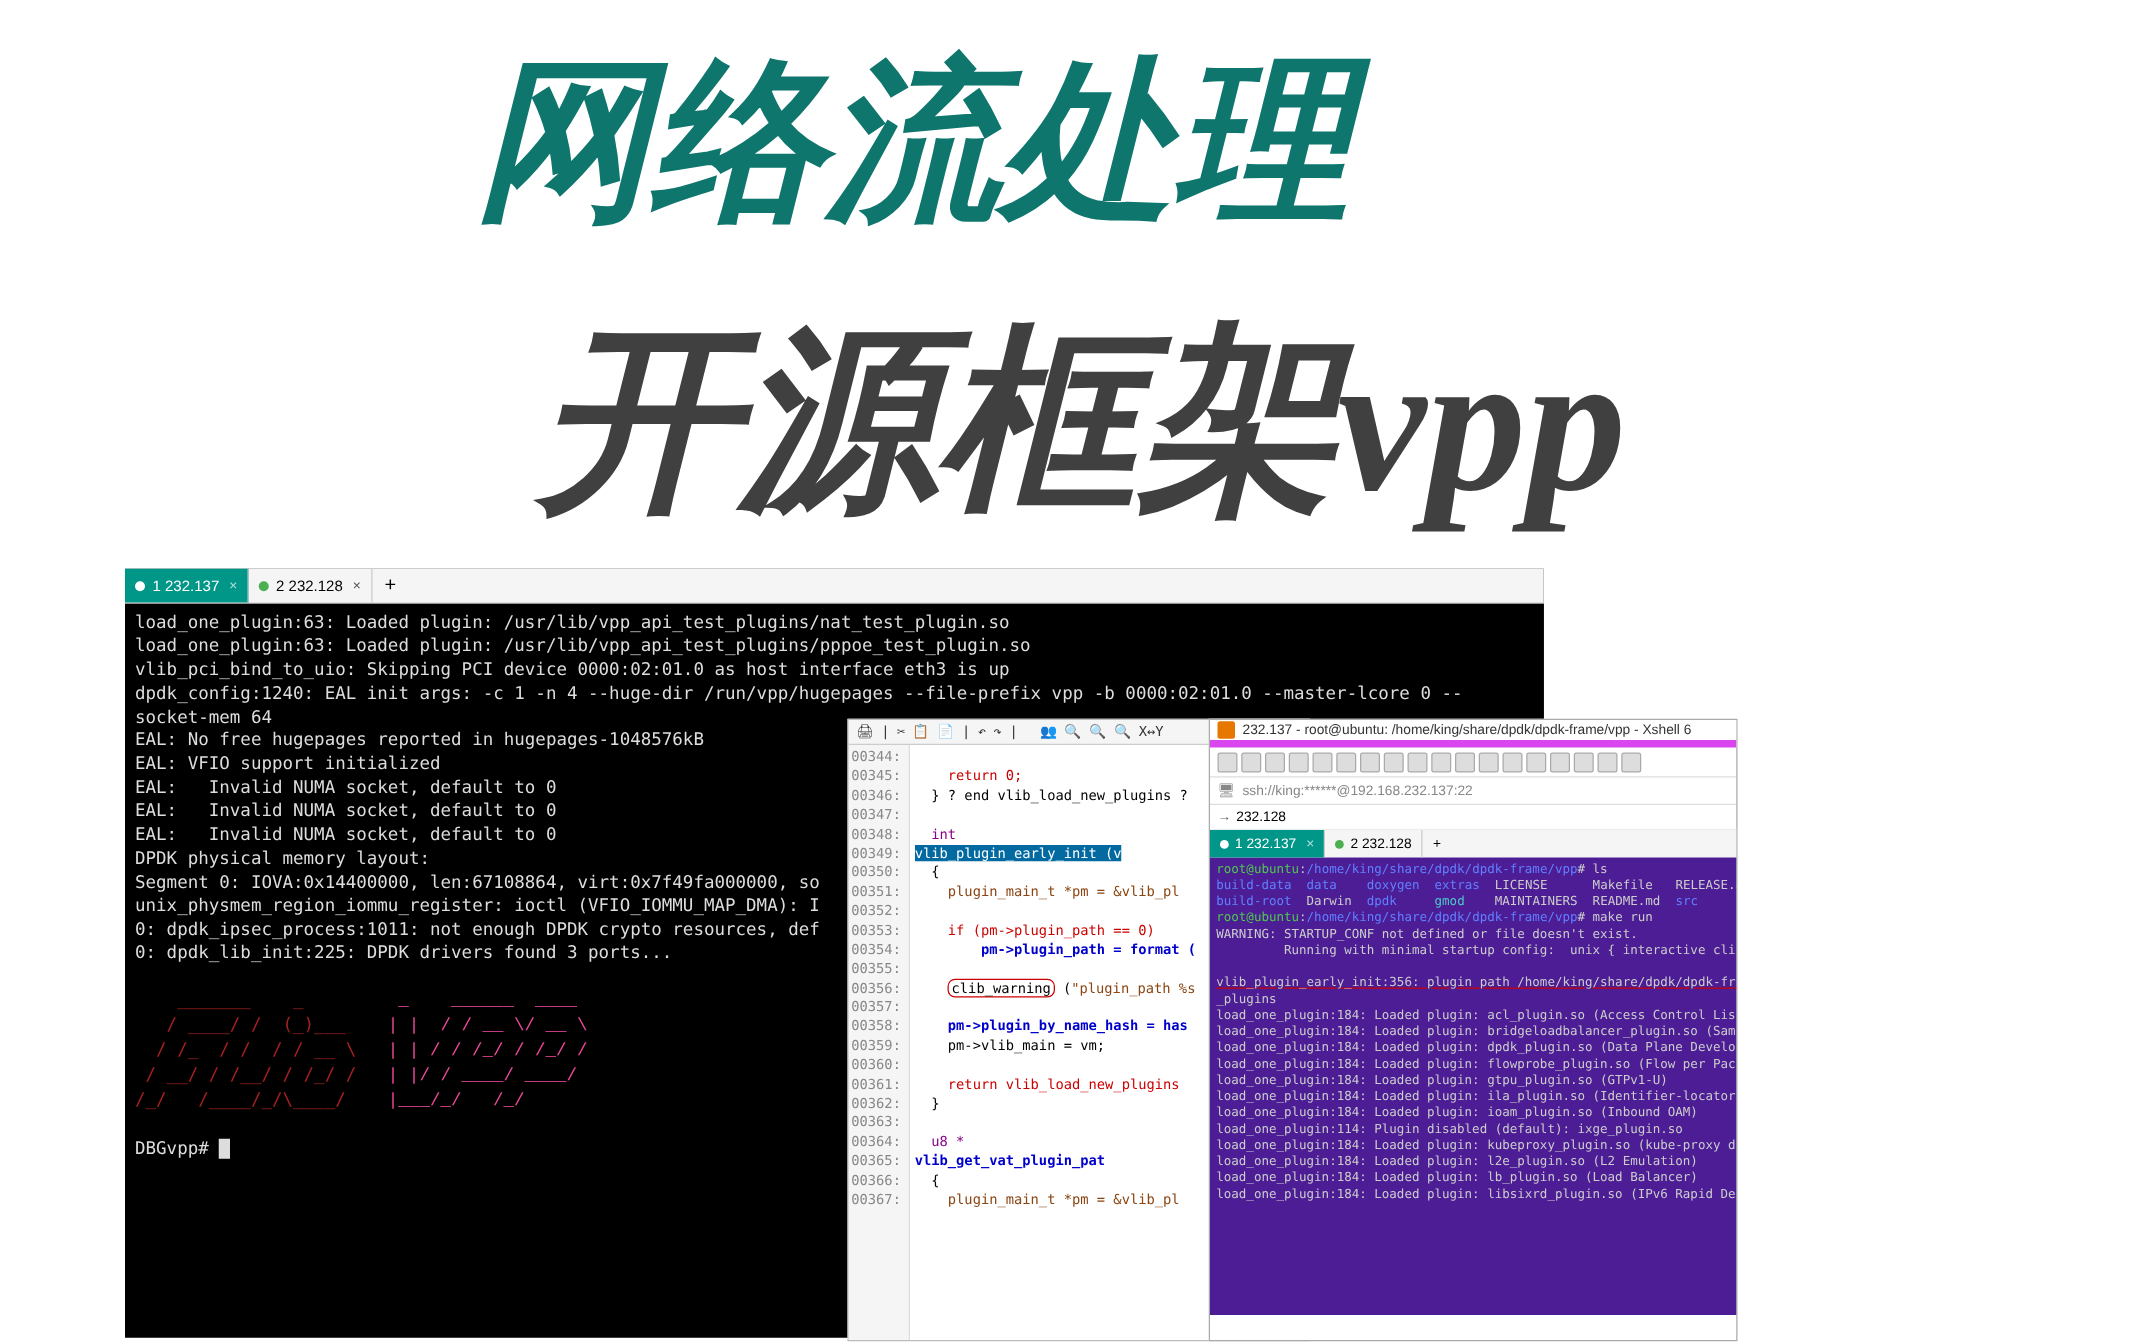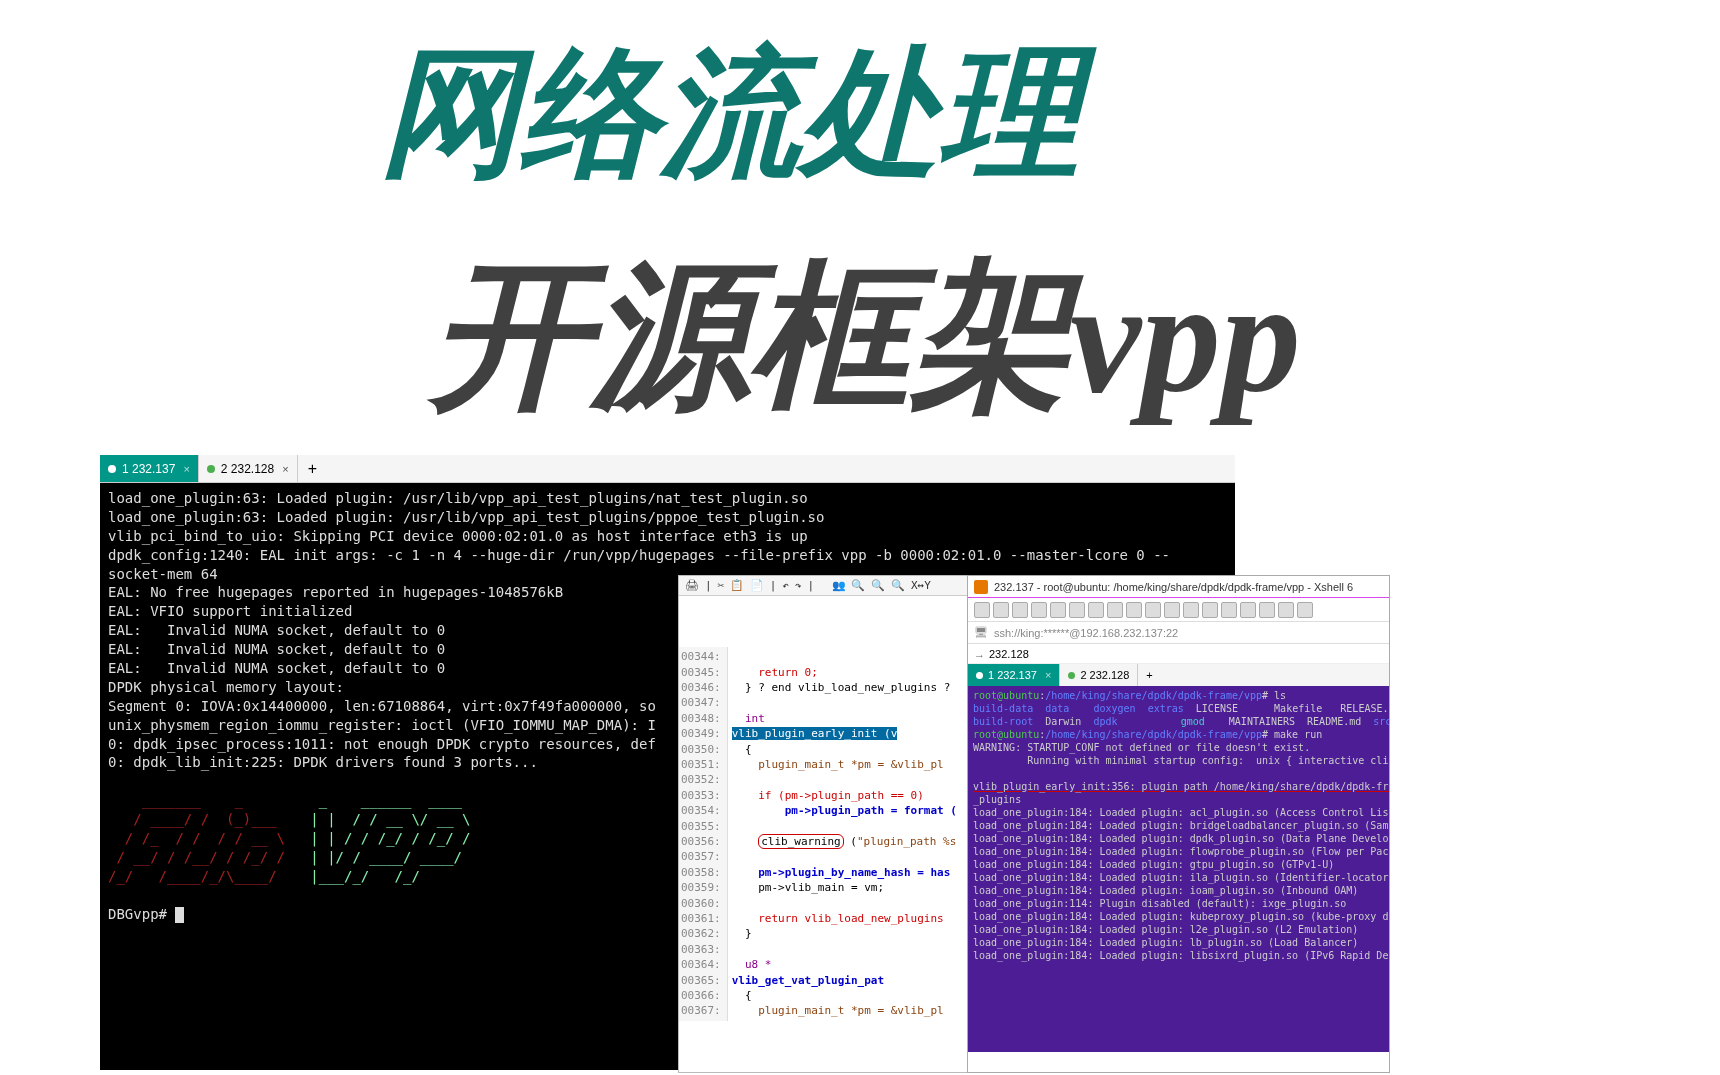--- a/index.html
+++ b/index.html
@@ -62,21 +62,21 @@
   color: #ddd;
   font-family: "Consolas", "DejaVu Sans Mono", monospace;
   font-size: 14px;
   line-height: 1.35;
   padding: 6px 8px;
   height: calc(100% - 28px);
   white-space: pre;
 }
 
 .ascii-art { color: #a52020; display: inline; }
-.ascii-art-white { color: #86efac; display: inline; }
+.ascii-art-white { color: #ec4899; display: inline; font-family: Liberation Mono, monospace; }
 .prompt { color: #ddd; }
 .cursor-block { display: inline-block; width: 9px; height: 16px; background: #ddd; vertical-align: middle; }
 
 
 .code-editor {
   position: absolute;
   top: 575px;
   left: 678px;
   width: 370px;
   height: 498px;
@@ -88,21 +88,21 @@
 .editor-toolbar {
   height: 20px;
   background: #f5f5f5;
   border-bottom: 1px solid #ccc;
   display: flex;
   align-items: center;
   gap: 6px;
   padding: 0 6px;
   color: #333;
 }
-.editor-body { display: flex; height: calc(100% - 20px); align-items: center; }
+.editor-body { display: flex; height: calc(100% - 20px); }
 .line-numbers {
   background: #f5f5f5;
   color: #888;
   text-align: right;
   padding: 2px 6px 2px 2px;
   line-height: 1.4;
   font-size: 11px;
   border-right: 1px solid #ddd;
   white-space: pre;
 }
@@ -130,21 +130,21 @@
   background: #fff;
   border: 1px solid #aaa;
   font-size: 11px;
 }
 .xshell-titlebar {
   height: 22px;
   background: #fff;
   display: flex;
   align-items: center;
   padding: 0 6px;
-  border-bottom: 1px solid #d946ef;
+  border-bottom: 6px solid #d946ef;
 }
 .xshell-logo { width: 14px; height: 14px; background: #e67700; border-radius: 2px; margin-right: 6px; }
 .xshell-title { font-size: 11px; color: #333; }
 .xshell-menubar {
   height: 20px;
   display: flex;
   align-items: center;
   gap: 2px;
   padding: 0 6px;
   font-size: 11px;
@@ -203,21 +203,21 @@
   color: #ccc;
   font-family: "Consolas", monospace;
   font-size: 10px;
   line-height: 1.3;
   padding: 3px 5px;
   white-space: pre;
   height: calc(100% - 130px);
   overflow: hidden;
 }
 .fg-green { color: #4ec94e; }
-.fg-cyan { color: #4ec9c9; margin-left: 33px; }
+.fg-cyan { color: #4ec9c9; }
 .fg-blue { color: #6080ff; }
 .fg-red-underline { color: #ccc; text-decoration: underline; text-decoration-color: #cc0000; }
 </style>
 </head>
 <body>
 
 <div class="title-black">网络流处理</div>
 <div class="title-red">开源框架vpp</div>
 
 <div class="terminal-main">

